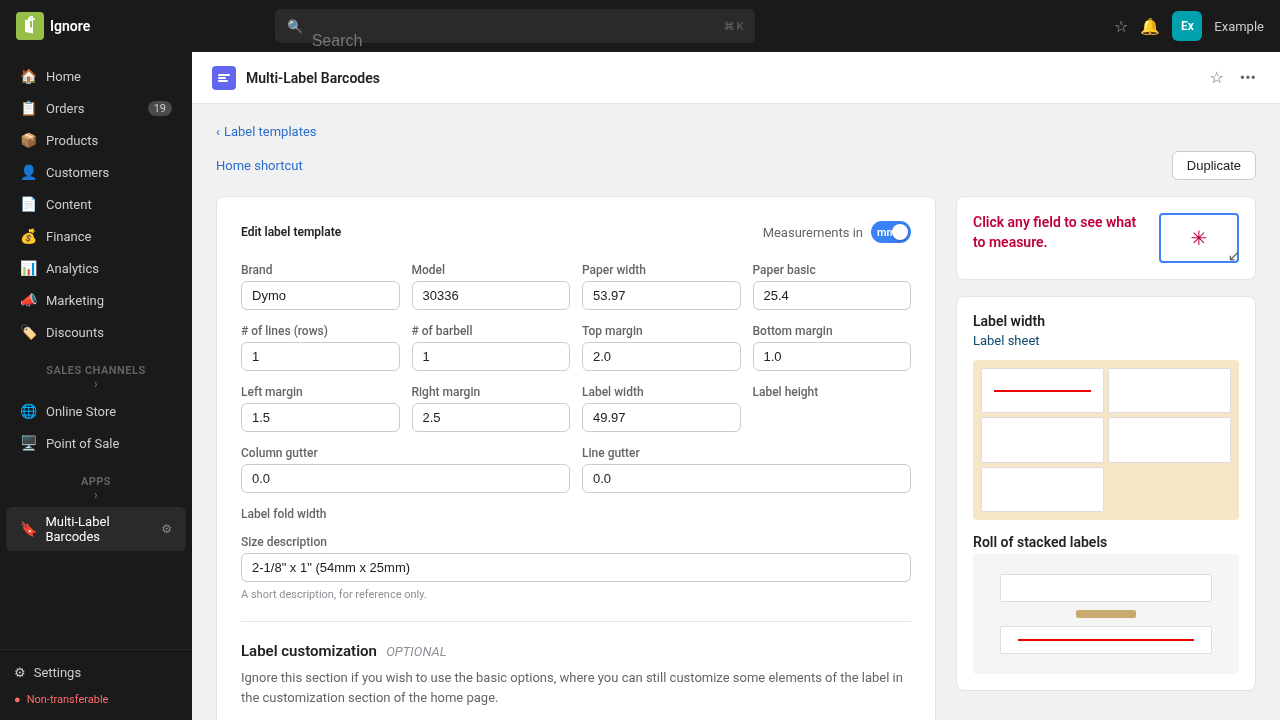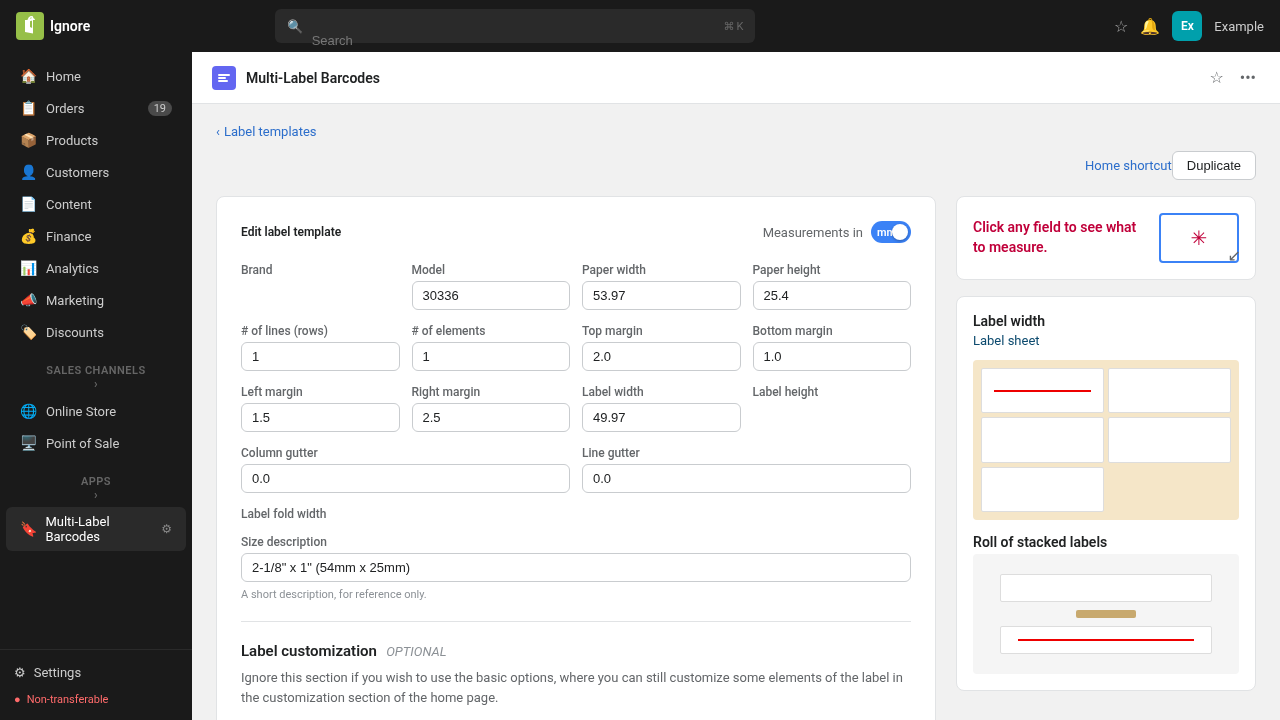--- a/index.html
+++ b/index.html
@@ -23,21 +23,21 @@
     }
     .shopify-logo svg { width: 28px; height: 28px; }
     .search-bar {
       flex: 1; max-width: 480px; margin: 0 auto;
       background: #2a2a2a; border-radius: 6px;
       display: flex; align-items: center; gap: 8px;
       padding: 0 12px; height: 34px; color: #aaa;
     }
     .search-bar input {
       background: transparent; border: none; outline: none;
-      color: #22c55e; font-size: 13px; flex: 1; margin-top: 29px;
+      color: #22c55e; font-size: 16px; flex: 1; margin-top: 29px;
     }
     .search-bar input::placeholder { color: #777; }
     .search-shortcut { font-size: 11px; color: #666; display: flex; gap: 2px; }
     .topnav-right { margin-left: auto; display: flex; align-items: center; gap: 12px; }
     .topnav-icon { color: #aaa; cursor: pointer; font-size: 16px; }
     .user-avatar {
       width: 30px; height: 30px; border-radius: 6px;
       background: #00a0ac; color: #fff;
       display: flex; align-items: center; justify-content: center;
       font-size: 12px; font-weight: 600; cursor: pointer;
@@ -124,21 +124,21 @@
       padding: 20px 24px;
     }
 
     .breadcrumb-link {
       color: #2c6ecb; font-size: 13px; cursor: pointer;
       display: flex; align-items: center; gap: 4px;
       margin-bottom: 12px; text-decoration: none;
     }
 
     .page-top {
-      display: flex; align-items: center; justify-content: flex-end;
+      display: flex; align-items: center; justify-content: space-between;
       margin-bottom: 16px;
     }
     .home-shortcut-link {
       color: #2c6ecb; font-size: 13px; cursor: pointer;
       text-decoration: none;
     }
     .duplicate-btn {
       background: #fff; border: 1px solid #c9cccf;
       border-radius: 6px; padding: 6px 14px;
       font-size: 13px; cursor: pointer; color: #202223;
@@ -199,21 +199,21 @@
 
     
     .right-panel { display: flex; flex-direction: column; gap: 16px; }
 
     .click-hint-card {
       background: #fff;
       border-radius: 8px;
       border: 1px solid #e1e3e5;
       padding: 16px;
       display: flex;
-      align-items: center;
+      align-items: flex-start;
       gap: 12px;
     }
     .click-hint-text { font-size: 14px; font-weight: 600; color: #c0003a; line-height: 1.4; flex: 1; }
     .click-hint-visual {
       width: 80px; height: 50px; border: 2px solid #3b82f6; border-radius: 4px;
       position: relative; flex-shrink: 0;
       display: flex; align-items: center; justify-content: center;
     }
     .star-cursor { font-size: 20px; color: #c0003a; }
     .cursor-arrow {
@@ -439,44 +439,45 @@
                 <span class="toggle-unit">mm</span>
                 <div class="toggle-knob"></div>
               </div>
             </div>
           </div>
 
           <div class="form-grid">
 
             <div class="form-group">
               <label class="form-label">Brand</label>
+              <input class="form-input" type="text" value="Dymo" style="">
             </div>
 
             <div class="form-group">
               <label class="form-label">Model</label>
               <input class="form-input" type="text" value="30336" style="">
             </div>
 
             <div class="form-group">
               <label class="form-label">Paper width</label>
               <input class="form-input" type="text" value="53.97" style="">
             </div>
 
             <div class="form-group">
-              <label class="form-label">Paper height</label>
+              <label class="form-label">Paper basic</label>
               <input class="form-input" type="text" value="25.4" style="">
             </div>
 
             <div class="form-group">
               <label class="form-label"># of lines (rows)</label>
               <input class="form-input" type="text" value="1" style="">
             </div>
 
             <div class="form-group">
-              <label class="form-label"># of elements</label>
+              <label class="form-label"># of barbell</label>
               <input class="form-input" type="text" value="1" style="">
             </div>
 
             <div class="form-group">
               <label class="form-label">Top margin</label>
               <input class="form-input" type="text" value="2.0" style="">
             </div>
 
             <div class="form-group">
               <label class="form-label">Bottom margin</label>

